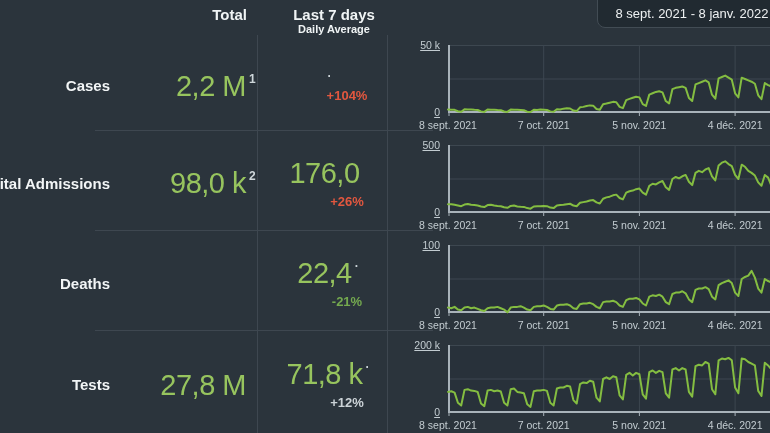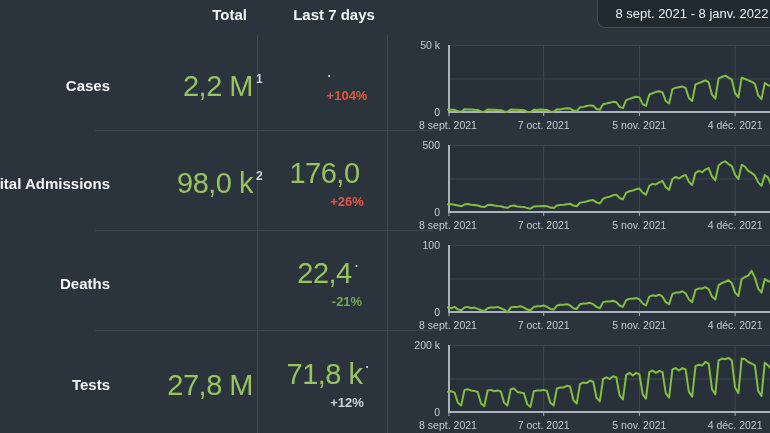--- a/index.html
+++ b/index.html
@@ -20,43 +20,44 @@
     display:flex;align-items:flex-end;justify-content:center;
     font-size:13px;color:#eef1f2;padding-bottom:6px;box-sizing:border-box;
   }
   
   .hdiv{position:absolute;left:95px;width:338px;height:1px;background:#3e4750;}
   .vdiv{position:absolute;top:35px;bottom:0;width:1px;background:#3e4750;}
   
   .trow{position:absolute;left:0;width:440px;}
   .cell{position:absolute;top:0;height:100%;display:flex;flex-direction:column;justify-content:center;box-sizing:border-box;padding-top:6px;}
   .cell-label{left:-70px;width:180px;align-items:flex-end;}
-  .cell-total{left:132px;width:132px;align-items:flex-end;}
+  .cell-total{left:125px;width:132px;align-items:flex-end;}
   .cell-avg{left:262px;width:136px;align-items:center;}
   .rowlabel{font-size:15px;font-weight:bold;color:#f2f5f6;white-space:nowrap;}
   .bigwrap{display:flex;align-items:flex-start;}
   .bigval{font-size:29px;line-height:30px;color:#97c45e;white-space:nowrap;letter-spacing:-0.5px;}
   .supmark{font-size:12px;font-weight:bold;line-height:12px;color:#ced6da;margin-left:3px;margin-top:2px;display:inline-block;min-width:8px;}
   .pct{margin-top:6px;font-size:13px;font-weight:bold;margin-left:34px;}
   
   .chart-block{position:absolute;left:420px;width:350px;height:100px;}
   .plot{position:absolute;left:28px;top:0;overflow:visible;}
-  .ylab{position:absolute;left:-6px;width:26px;text-align:right;font-size:10.5px;line-height:12px;color:#c3ccd1;white-space:nowrap;}
+  .ylab{position:absolute;left:-6px;width:26px;text-align:right;font-size:10.5px;line-height:12px;color:#c3ccd1;white-space:nowrap;text-decoration:underline;}
   .ylab-top{top:-6px;}
   .ylab-bottom{top:61px;}
   .xlabels{position:absolute;top:74px;left:0;height:14px;width:100%;}
   .xlabels span{position:absolute;transform:translateX(-50%);top:0;font-size:10.5px;color:#c3ccd1;white-space:nowrap;}
 </style>
 </head>
 <body>
 
 <div class="page">
 
   <div class="hdr hdr-total">Total</div>
   <div class="hdr hdr-last7">Last 7 days</div>
+  <div class="hdr hdr-avg">Daily Average</div>
   <div class="datebox">
     <span>8 sept. 2021 - 8 janv. 2022</span>
   </div>
 
   <div class="vdiv" style="left:257px"></div>
   <div class="vdiv" style="left:387px"></div>
   <div class="hdiv" style="top:130px"></div>
   <div class="hdiv" style="top:230px"></div>
   <div class="hdiv" style="top:330px"></div>
 

